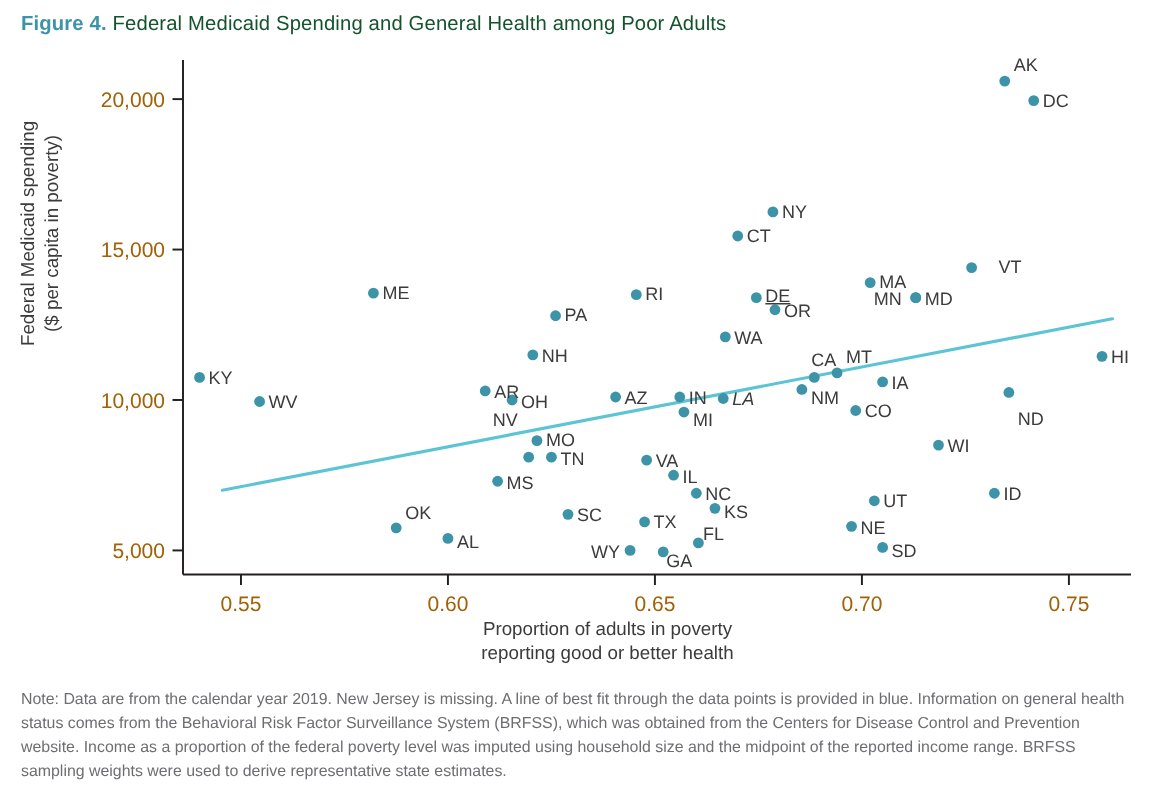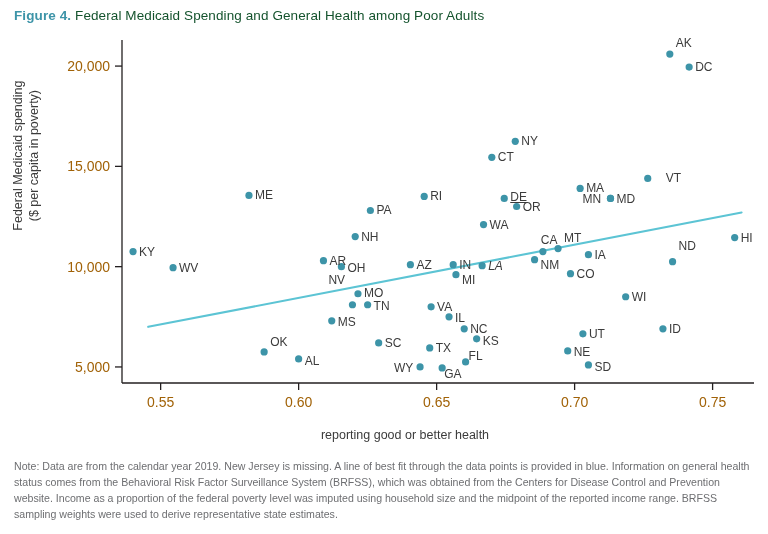--- a/index.html
+++ b/index.html
@@ -190,21 +190,21 @@
         <circle cx="442.1397379912664" cy="339.9561403508772" r="3.6" fill="#3d94a8"></circle>
         <circle cx="420.06113537117903" cy="338.953216374269" r="3.6" fill="#3d94a8"></circle>
       </g>
   </svg>
 
   <div class="axis-title" id="y-axis-title">
     <span>Federal Medicaid spending</span><br>
     <span>($ per capita in poverty)</span>
   </div>
   <div class="axis-title" id="x-axis-title">
-    <br>
+    <span>Proportion of adults in poverty</span><br>
     <span>reporting good or better health</span>
   </div>
 
   <div id="tick-label-layer">
       <div class="tick-label ytick" style="left: 42px; top: 330.953px; width: 68px;">5,000</div>
       <div class="tick-label ytick" style="left: 42px; top: 230.661px; width: 68px;">10,000</div>
       <div class="tick-label ytick" style="left: 42px; top: 130.368px; width: 68px;">15,000</div>
       <div class="tick-label ytick" style="left: 42px; top: 30.076px; width: 68px;">20,000</div>
       <div class="tick-label xtick" style="left: 130.638px; top: 366px; width: 60px;">0.55</div>
       <div class="tick-label xtick" style="left: 268.629px; top: 366px; width: 60px;">0.60</div>
@@ -228,21 +228,21 @@
       <div class="pt-label" style="left: 376.384px; top: 176.497px;">PA</div>
       <div class="pt-label" style="left: 489.537px; top: 190.538px;">WA</div>
       <div class="pt-label" style="left: 740.681px; top: 203.576px;">HI</div>
       <div class="pt-label" style="left: 361.205px; top: 202.573px;">NH</div>
       <div class="pt-label" style="left: 540.873px; top: 205.617px;">CA</div>
       <div class="pt-label" style="left: 564.052px; top: 203.608px;">MT</div>
       <div class="pt-label" style="left: 139.039px; top: 217.617px;">KY</div>
       <div class="pt-label" style="left: 594.41px; top: 220.626px;">IA</div>
       <div class="pt-label" style="left: 540.594px; top: 230.64px;">NM</div>
       <div class="pt-label" style="left: 329.467px; top: 226.643px;">AR</div>
-      <div class="pt-label" style="left: 678.585px; top: 212px;">ND</div>
+      <div class="pt-label" style="left: 678.585px; top: 245px;">ND</div>
       <div class="pt-label" style="left: 416.402px; top: 230.655px;">AZ</div>
       <div class="pt-label" style="left: 459.179px; top: 230.655px;">IN</div>
       <div class="pt-label" style="left: 488.157px; top: 231.658px; font-style: italic;">LA</div>
       <div class="pt-label" style="left: 347.406px; top: 233.661px;">OH</div>
       <div class="pt-label" style="left: 179.057px; top: 233.664px;">WV</div>
       <div class="pt-label" style="left: 461.939px; top: 245.684px;">MI</div>
       <div class="pt-label" style="left: 576.472px; top: 239.681px;">CO</div>
       <div class="pt-label" style="left: 631.668px; top: 262.749px;">WI</div>
       <div class="pt-label" style="left: 363.965px; top: 258.74px;">MO</div>
       <div class="pt-label" style="left: 328.445px; top: 246px;">NV</div>

